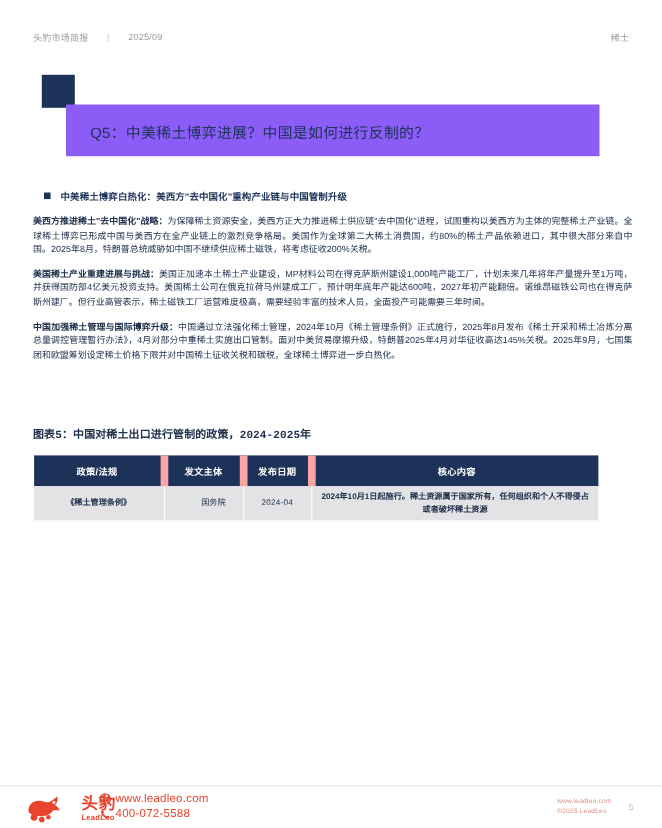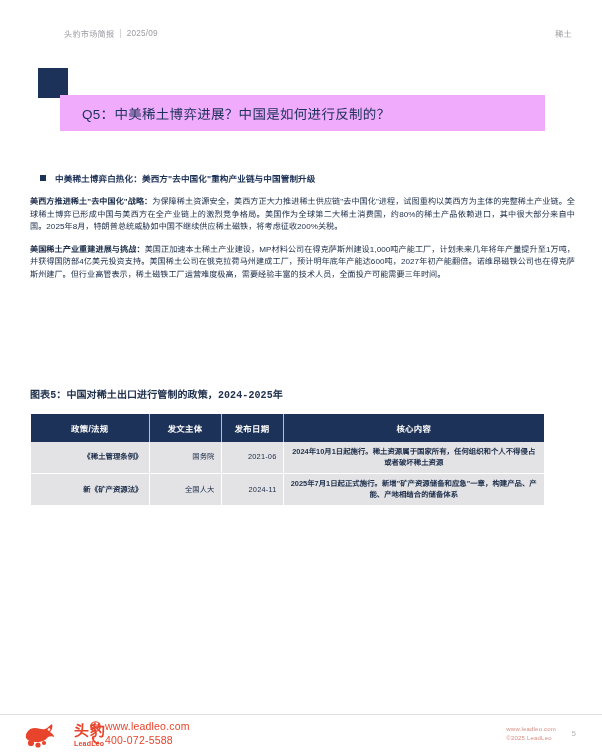--- a/index.html
+++ b/index.html
@@ -30,25 +30,24 @@
     left: 30px;
     right: 30px;
     height: 14px;
     display: flex;
     align-items: center;
     justify-content: space-between;
   }
   .topbar-left {
     display: flex;
     align-items: center;
-    gap: 5px;
+    gap: 17px;
     font-size: 8.2px;
     color: #9a9aa2;
     letter-spacing: .2px;
-    margin-left: 34px;
   }
   .topbar-left .sep { color: #c2c2c8; }
   .topbar-right {
     font-size: 8.2px;
     color: #9a9aa2;
     letter-spacing: .2px;
   }
 
   
   .title-square {
@@ -57,22 +56,22 @@
     top: 68px;
     width: 30px;
     height: 30px;
     background: #1d3258;
   }
   .title-band {
     position: absolute;
     left: 60px;
     top: 95px;
     width: 485px;
-    height: 36px;
-    background: #f0abfc;
+    height: 47px;
+    background: #8b5cf6;
     display: flex;
     align-items: center;
   }
   .title-band .title-text {
     font-size: 13.5px;
     color: #1d3258;
     padding-left: 22px;
     letter-spacing: .3px;
   }
 
@@ -141,35 +140,35 @@
     border-collapse: collapse;
     width: 100%;
     table-layout: fixed;
   }
   table.policy-table th {
     background: #1d3258;
     color: #ffffff;
     font-size: 8.4px;
     font-weight: bold;
     height: 26px;
-    border-right: 1px solid #fca5a5;
+    border-right: 7px solid #fca5a5;
     letter-spacing: .3px;
     vertical-align: middle;
   }
   table.policy-table th:last-child { border-right: none; }
   table.policy-table td {
     background: #e3e3e5;
     color: #20314d;
     font-size: 7.4px;
     line-height: 10.4px;
     border-right: 1px solid #ffffff;
     border-bottom: 1px solid #ffffff;
     padding: 5px 6px;
     vertical-align: middle;
-    text-align: right;
+    text-align: center;
   }
   table.policy-table td:last-child { border-right: none; }
   table.policy-table td.c-policy { font-weight: bold; }
   table.policy-table td.c-issuer { white-space: pre-line; padding-left: 24px; }
   table.policy-table td.c-date { letter-spacing: .2px; }
   table.policy-table td.c-content {
     text-align: center;
     font-weight: bold;
     line-height: 10.6px;
   }
@@ -288,20 +287,23 @@
     <span class="bullet-square"></span>
     <span class="heading-text">中美稀土博弈白热化：美西方"去中国化"重构产业链与中国管制升级</span>
   </div>
 
   <div class="body-block">
     <p class="para">
       <span class="lead">美西方推进稀土"去中国化"战略：</span><span>为保障稀土资源安全，美西方正大力推进稀土供应链"去中国化"进程，试图重构以美西方为主体的完整稀土产业链。全球稀土博弈已形成中国与美西方在全产业链上的激烈竞争格局。美国作为全球第二大稀土消费国，约80%的稀土产品依赖进口，其中很大部分来自中国。2025年8月，特朗普总统威胁如中国不继续供应稀土磁铁，将考虑征收200%关税。</span>
     </p>
     <p class="para">
       <span class="lead">美国稀土产业重建进展与挑战：</span><span>美国正加速本土稀土产业建设，MP材料公司在得克萨斯州建设1,000吨产能工厂，计划未来几年将年产量提升至1万吨，并获得国防部4亿美元投资支持。美国稀土公司在俄克拉荷马州建成工厂，预计明年底年产能达600吨，2027年初产能翻倍。诺维昂磁铁公司也在得克萨斯州建厂。但行业高管表示，稀土磁铁工厂运营难度极高，需要经验丰富的技术人员，全面投产可能需要三年时间。</span>
+    </p>
+    <p class="para">
+      <span class="lead">中国加强稀土管理与国际博弈升级：</span><span>中国通过立法强化稀土管理，2024年10月《稀土管理条例》正式施行，2025年8月发布《稀土开采和稀土冶炼分离总量调控管理暂行办法》，4月对部分中重稀土实施出口管制。面对中美贸易摩擦升级，特朗普2025年4月对华征收高达145%关税。2025年9月，七国集团和欧盟筹划设定稀土价格下限并对中国稀土征收关税和碳税，全球稀土博弈进一步白热化。</span>
     </p>
   </div>
 
   <div class="exhibit-caption">图表5：中国对稀土出口进行管制的政策，2024-2025年</div>
 
   <div class="table-wrap">
     <table class="policy-table">
       <colgroup>
         <col class="col-policy">
           <col class="col-issuer">
@@ -313,28 +315,22 @@
           <th>政策/法规</th>
           <th>发文主体</th>
           <th>发布日期</th>
           <th>核心内容</th>
         </tr>
       </thead>
       <tbody>
         <tr>
           <td class="c-policy">《稀土管理条例》</td>
           <td class="c-issuer">国务院</td>
-          <td class="c-date">2021-06</td>
+          <td class="c-date">2024-04</td>
           <td class="c-content">2024年10月1日起施行。稀土资源属于国家所有，任何组织和个人不得侵占或者破坏稀土资源</td>
-        </tr>
-        <tr>
-          <td class="c-policy">新《矿产资源法》</td>
-          <td class="c-issuer">全国人大</td>
-          <td class="c-date">2024-11</td>
-          <td class="c-content">2025年7月1日起正式施行。新增"矿产资源储备和应急"一章，构建产品、产能、产地相结合的储备体系</td>
         </tr>
       </tbody>
     </table>
   </div>
 
 
   <div class="footer-rule"></div>
   <div class="footer">
 
     <div class="brand">

